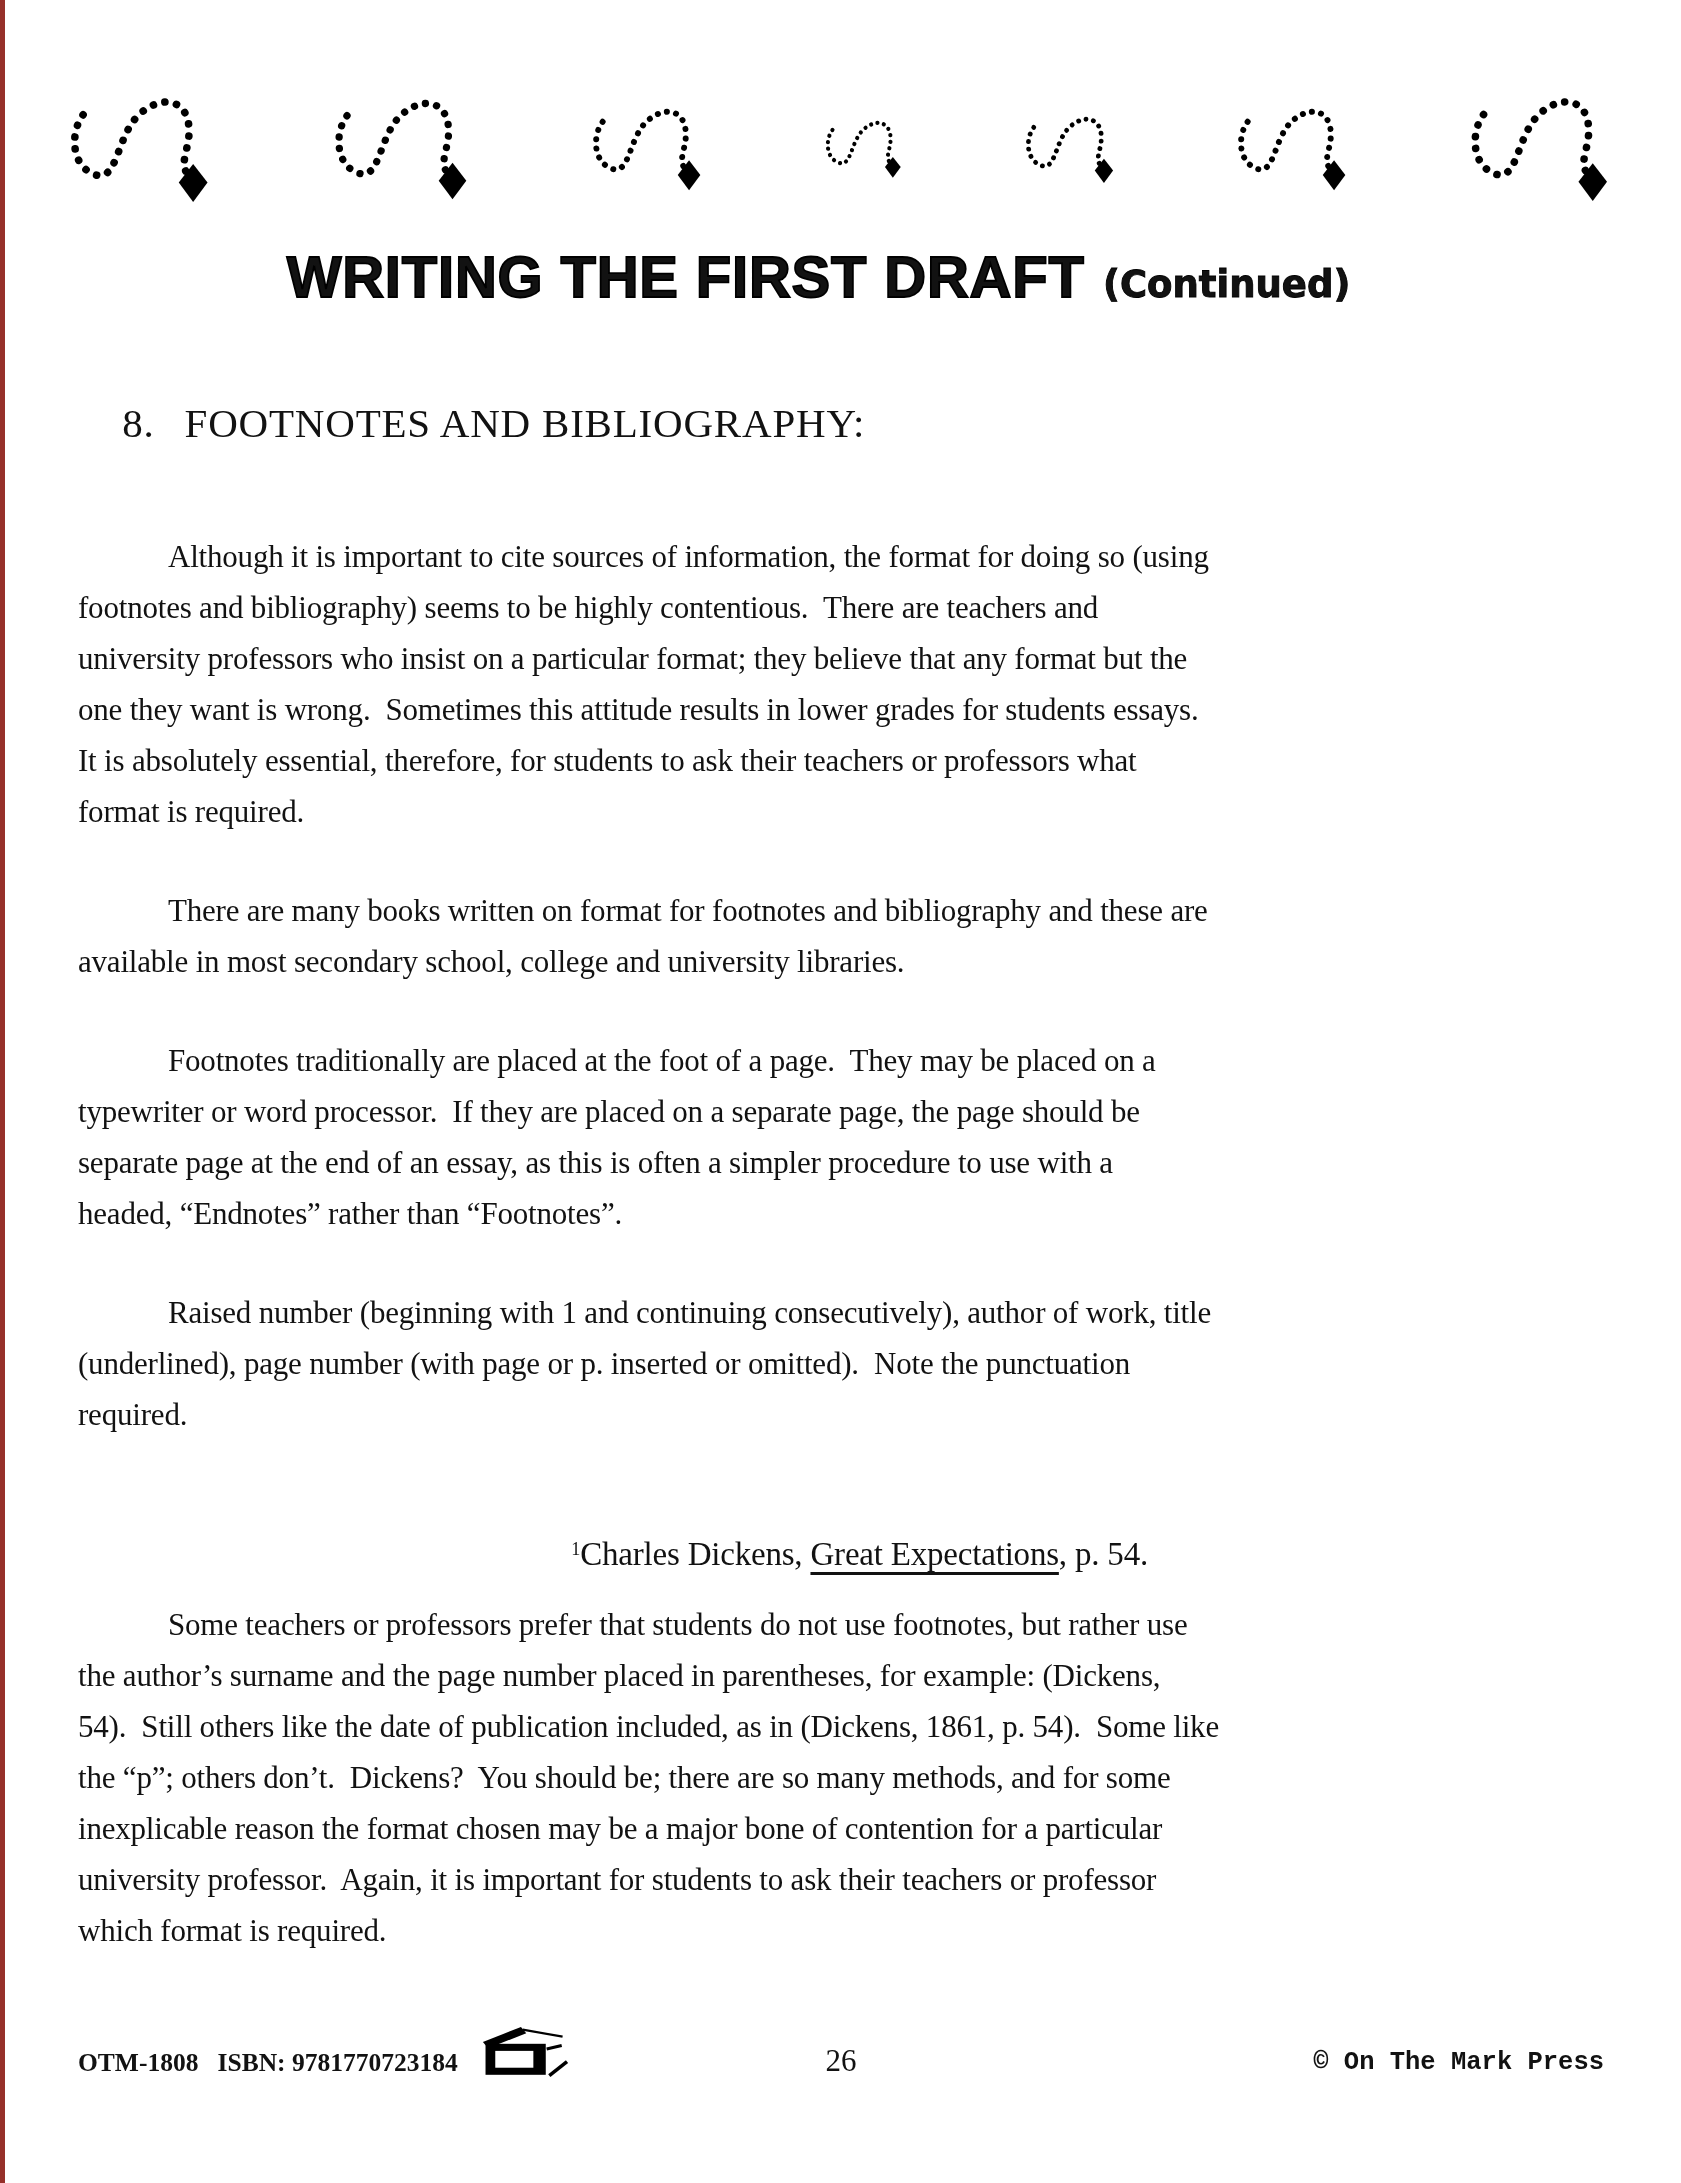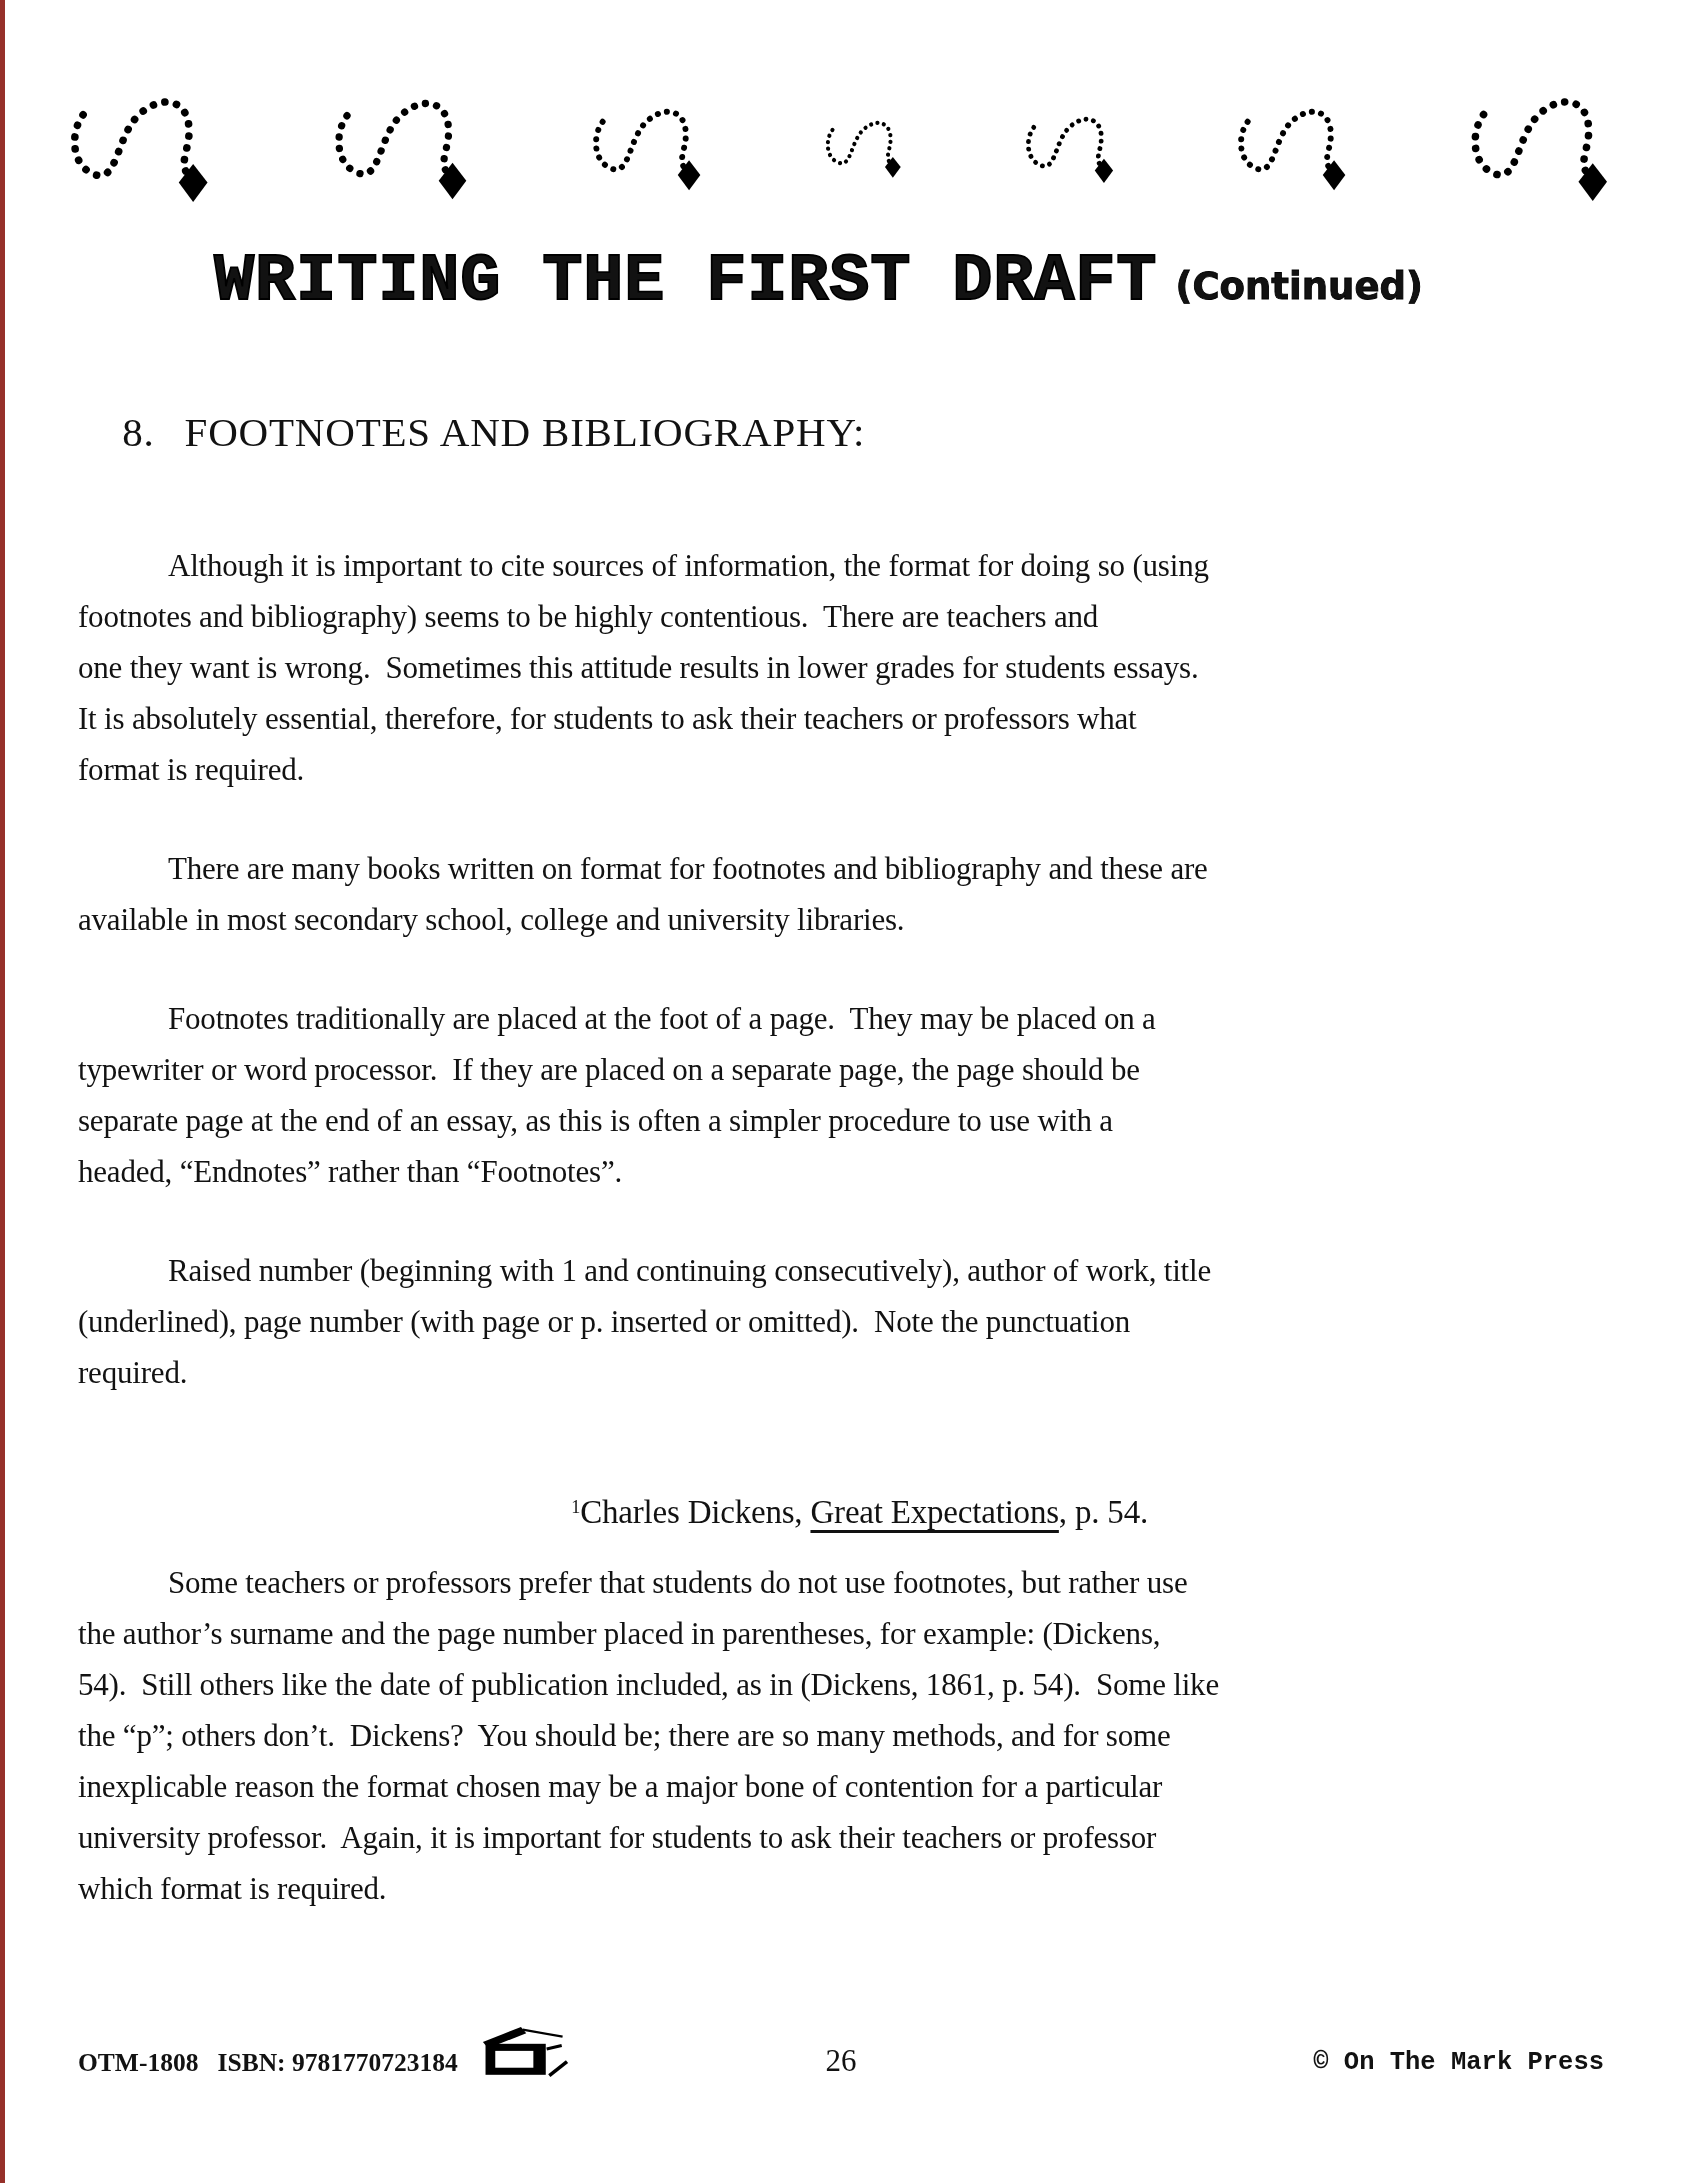--- a/index.html
+++ b/index.html
@@ -18,22 +18,22 @@
     width:1544px;margin:76px 0 0 69px;
     display:flex;justify-content:space-between;align-items:center;
     height:146px;
   }
   .swirl-dots{fill:none;stroke:#000;stroke-width:9;stroke-linecap:round;stroke-dasharray:0.1 14;}
   .swirl-diamond{fill:#000;}
 
   
   .title-block{text-align:center;margin-top:21.3px;padding-right:45px;white-space:nowrap;}
   .title-main{
-    font-family:Liberation Mono, monospace;font-weight:bold;
-    font-size:67px;letter-spacing:0.8px;margin-top:15px;-webkit-text-stroke:1.8px #000;
+    font-family:Liberation Sans, sans-serif;font-weight:bold;
+    font-size:58px;letter-spacing:0.8px;margin-top:15px;-webkit-text-stroke:1.8px #000;
   }
   .title-suffix{
     font-family:"DejaVu Sans",sans-serif;font-weight:bold;
     font-size:37px;-webkit-text-stroke:0.9px #000;margin-left:15px;
   }
 
   
   .section-heading{margin:41px 0 0 78px;font-size:41px;letter-spacing:0.8px;white-space:pre;}
   .section-number{margin-right:30px;}
 
@@ -106,20 +106,21 @@
 
   <div class="section-heading">
     <span class="section-number">8.</span><span>FOOTNOTES AND BIBLIOGRAPHY:</span>
   </div>
 
   <div class="body-text">
 
     <div class="para">
       <div class="line indent">Although it is important to cite sources of information, the format for doing so (using</div>
       <div class="line">footnotes and bibliography) seems to be highly contentious.  There are teachers and</div>
+      <div class="line">university professors who insist on a particular format; they believe that any format but the</div>
       <div class="line">one they want is wrong.  Sometimes this attitude results in lower grades for students essays.</div>
       <div class="line">It is absolutely essential, therefore, for students to ask their teachers or professors what</div>
       <div class="line">format is required.</div>
     </div>
 
     <div class="para">
       <div class="line indent">There are many books written on format for footnotes and bibliography and these are</div>
       <div class="line">available in most secondary school, college and university libraries.</div>
     </div>
 

